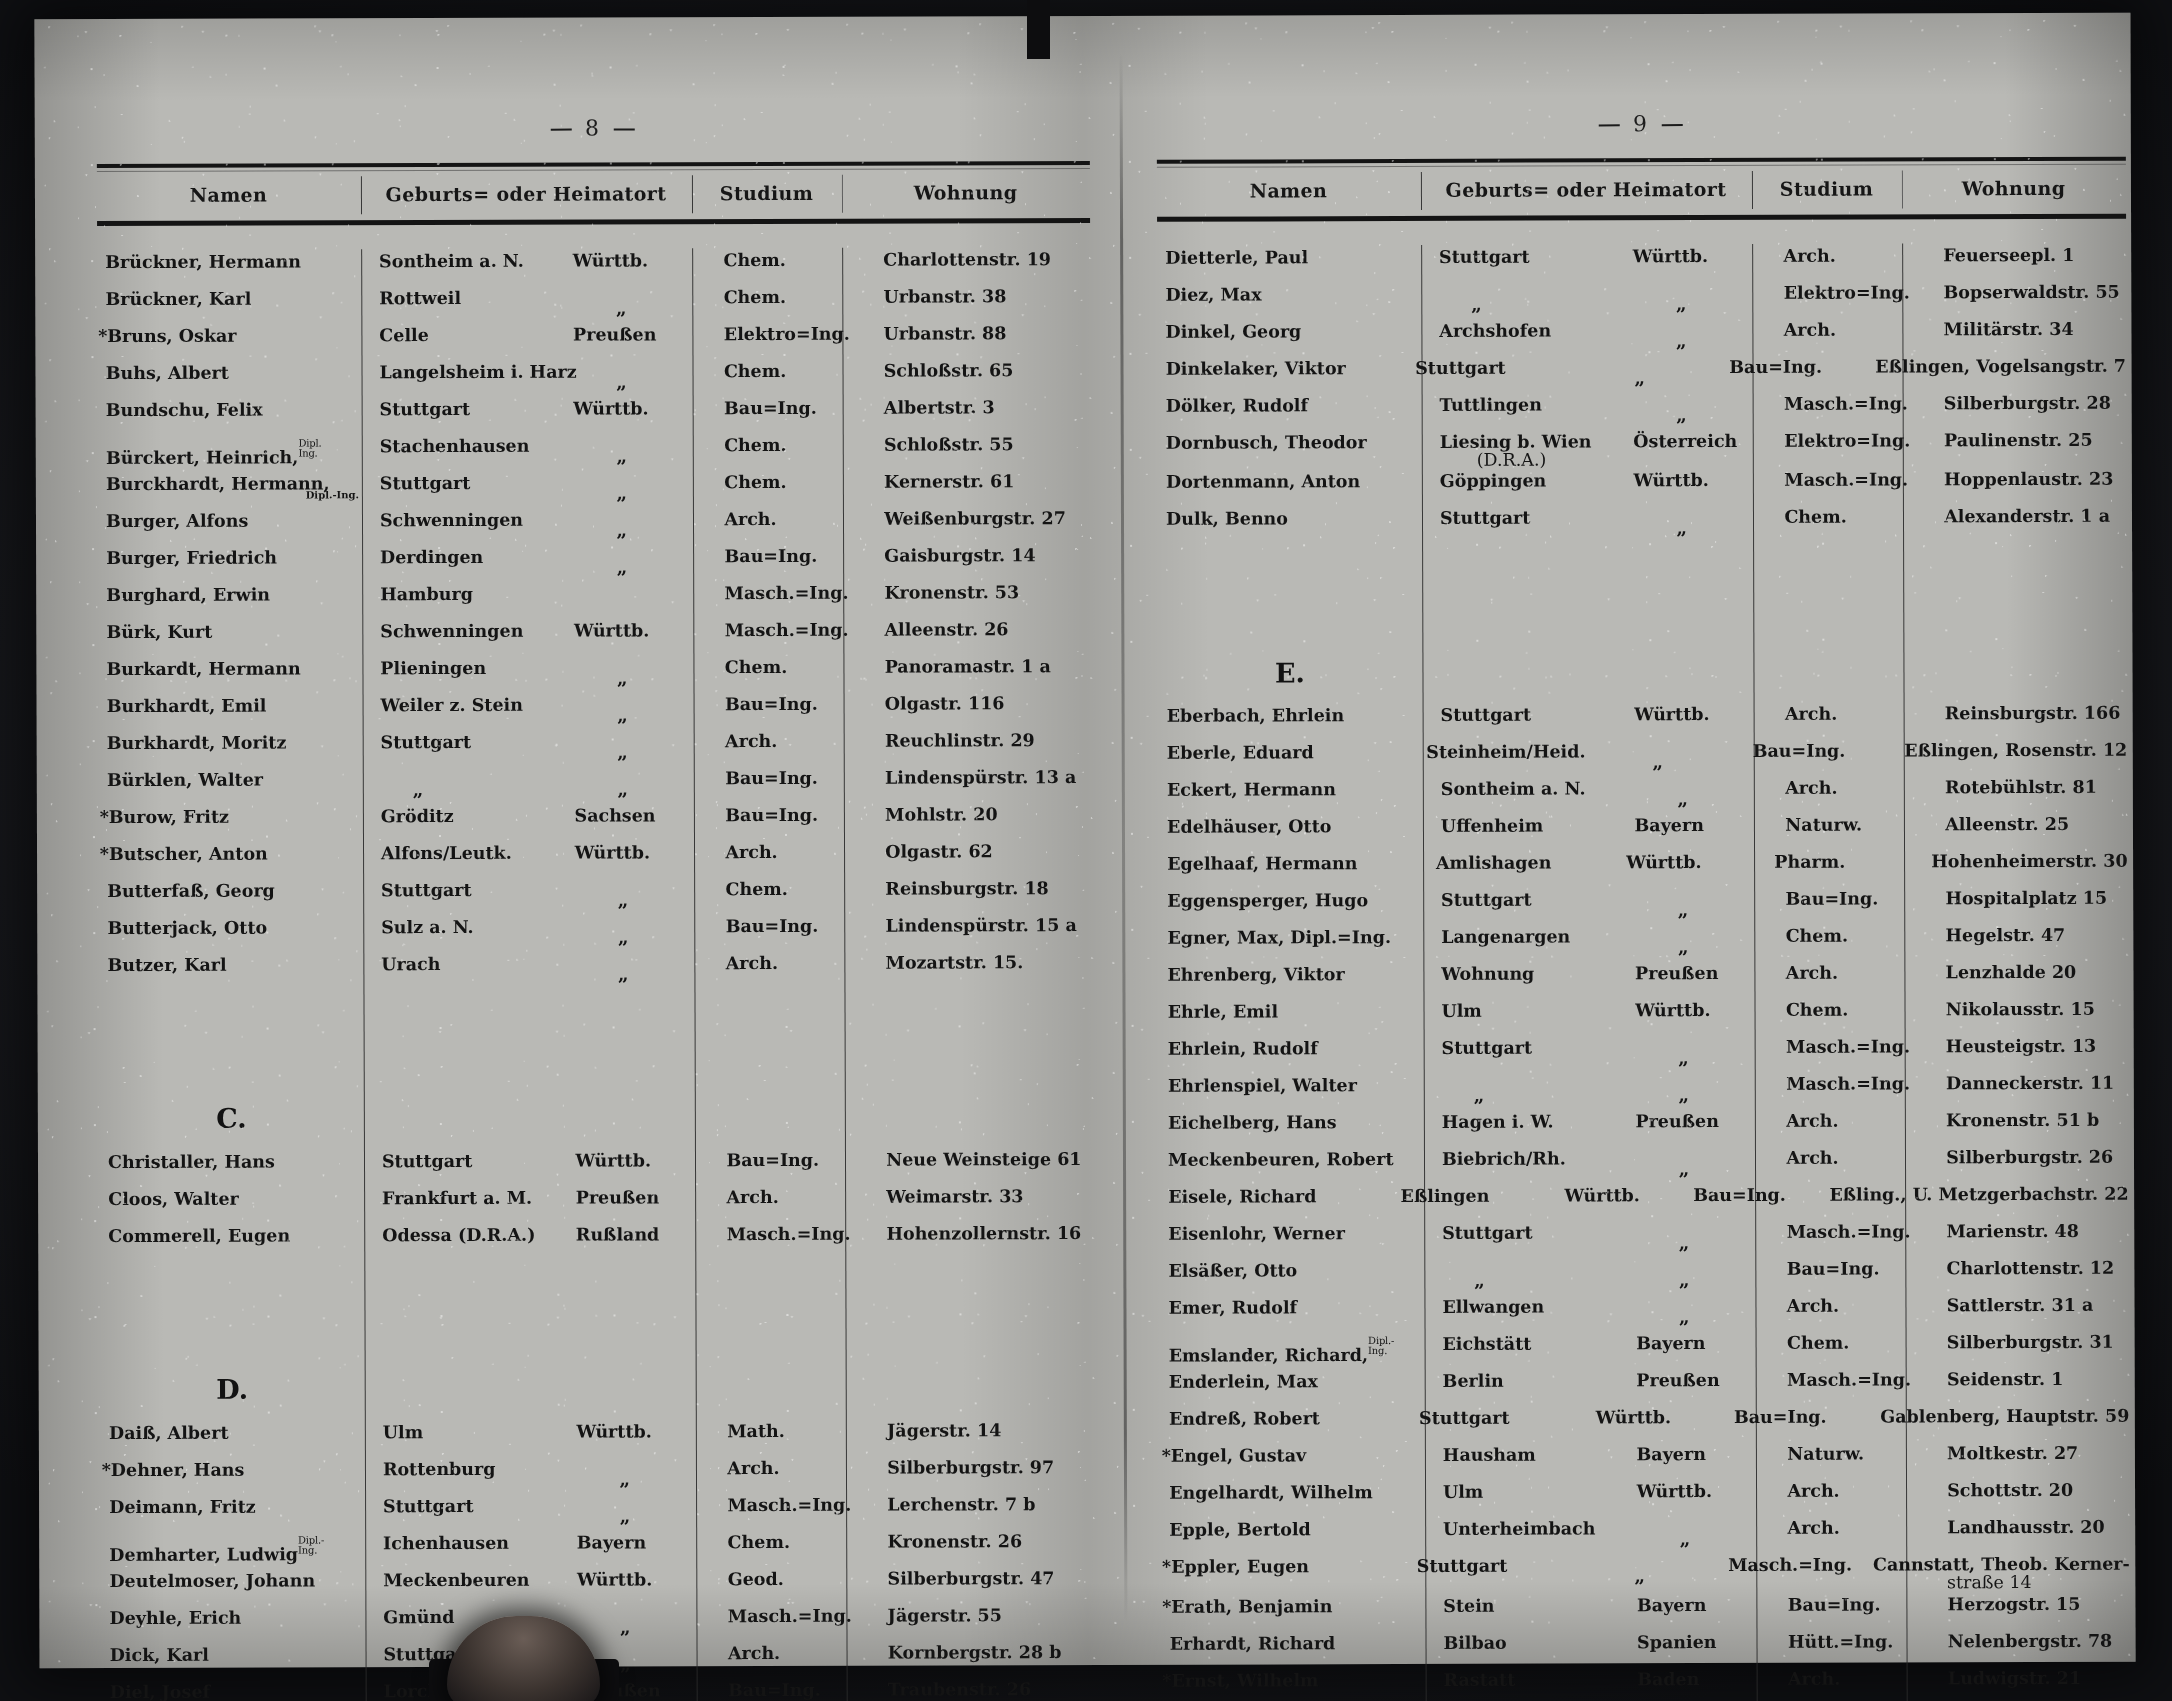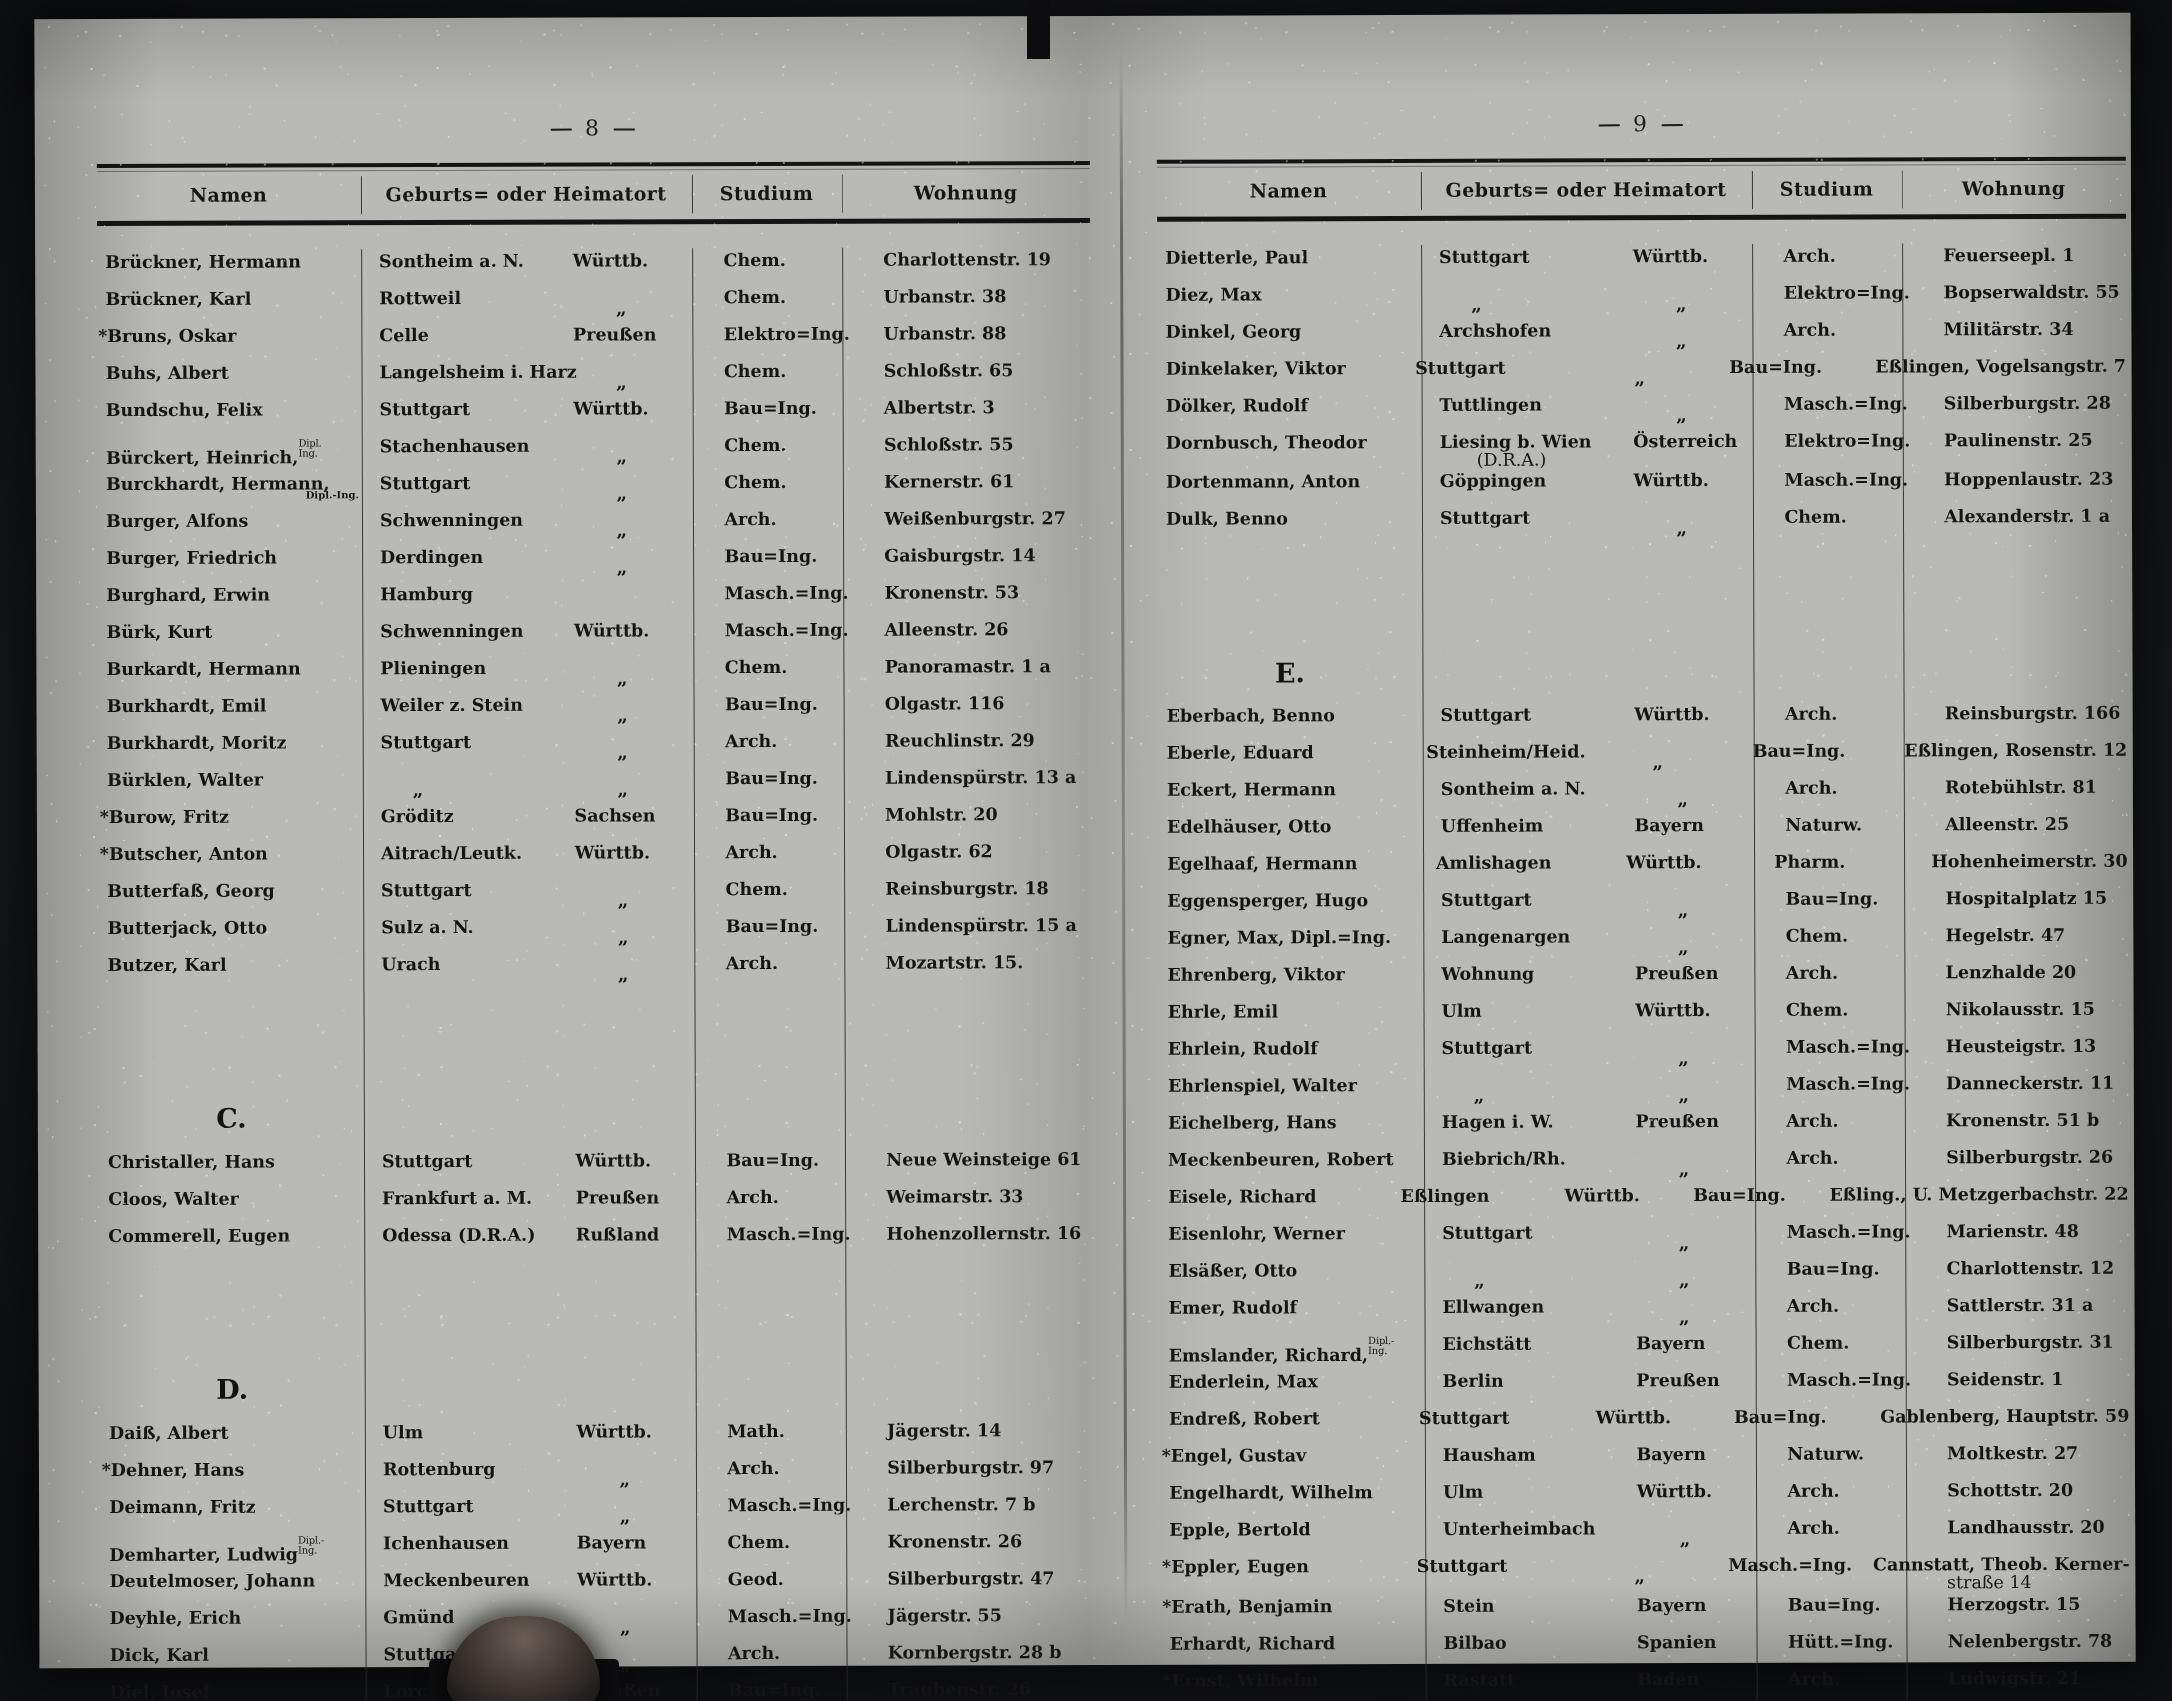--- a/index.html
+++ b/index.html
@@ -297,21 +297,21 @@
             </div>
             <div class="row">
               <div class="cell name"><span class="star">*Burow, Fritz</span></div>
               <div class="cell town">Gröditz</div>
               <div class="cell state">Sachsen</div>
               <div class="cell stud">Bau=Ing.</div>
               <div class="cell addr">Mohlstr. 20</div>
             </div>
             <div class="row">
               <div class="cell name"><span class="star">*Butscher, Anton</span></div>
-              <div class="cell town">Aitrach/Leutk.</div>
+              <div class="cell town">Alfons/Leutk.</div>
               <div class="cell state">Württb.</div>
               <div class="cell stud">Arch.</div>
               <div class="cell addr">Olgastr. 62</div>
             </div>
             <div class="row">
               <div class="cell name"><span>Butterfaß, Georg</span></div>
               <div class="cell town">Stuttgart</div>
               <div class="cell state"><span class="ditto">„</span></div>
               <div class="cell stud">Chem.</div>
               <div class="cell addr">Reinsburgstr. 18</div>
@@ -494,21 +494,21 @@
             <div class="row">
               <div class="cell name"><span>Dulk, Benno</span></div>
               <div class="cell town">Stuttgart</div>
               <div class="cell state"><span class="ditto">„</span></div>
               <div class="cell stud">Chem.</div>
               <div class="cell addr">Alexanderstr. 1 a</div>
             </div>
             <div class="gap huge"></div>
             <div class="sect">E.</div>
             <div class="row">
-              <div class="cell name"><span>Eberbach, Benno</span></div>
+              <div class="cell name"><span>Eberbach, Ehrlein</span></div>
               <div class="cell town">Stuttgart</div>
               <div class="cell state">Württb.</div>
               <div class="cell stud">Arch.</div>
               <div class="cell addr">Reinsburgstr. 166</div>
             </div>
             <div class="row">
               <div class="cell name"><span>Eberle, Eduard</span></div>
               <div class="cell town">Steinheim/Heid.</div>
               <div class="cell state"><span class="ditto">„</span></div>
               <div class="cell stud">Bau=Ing.</div>

